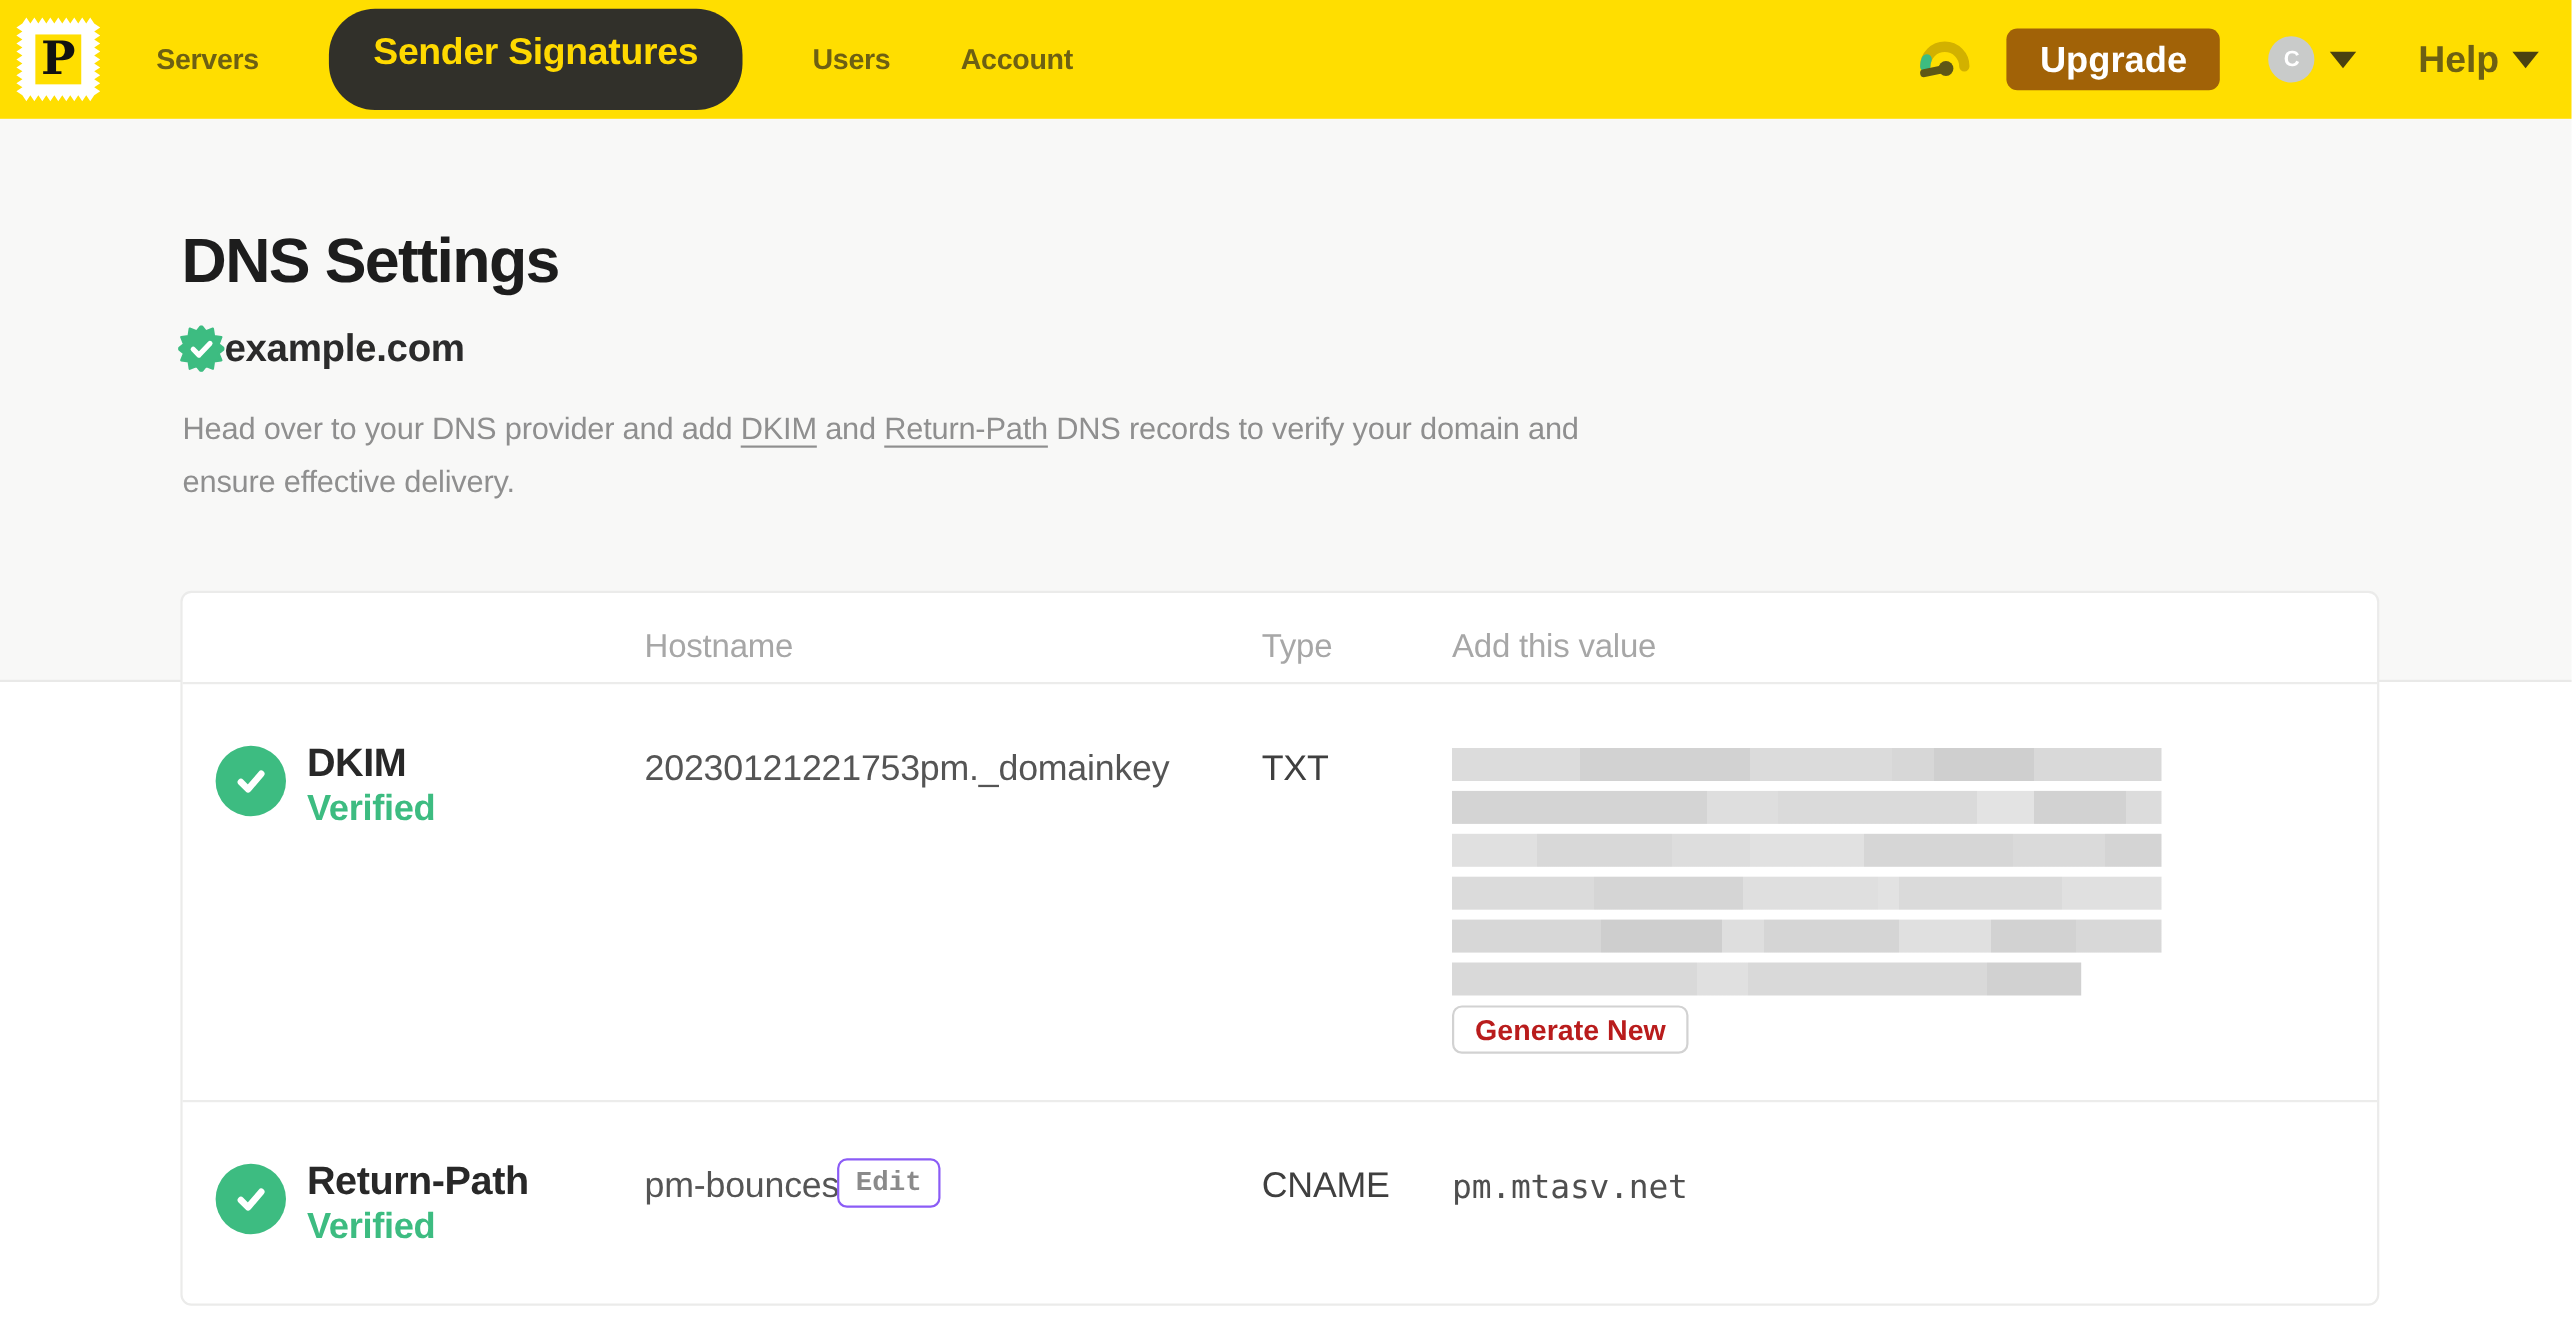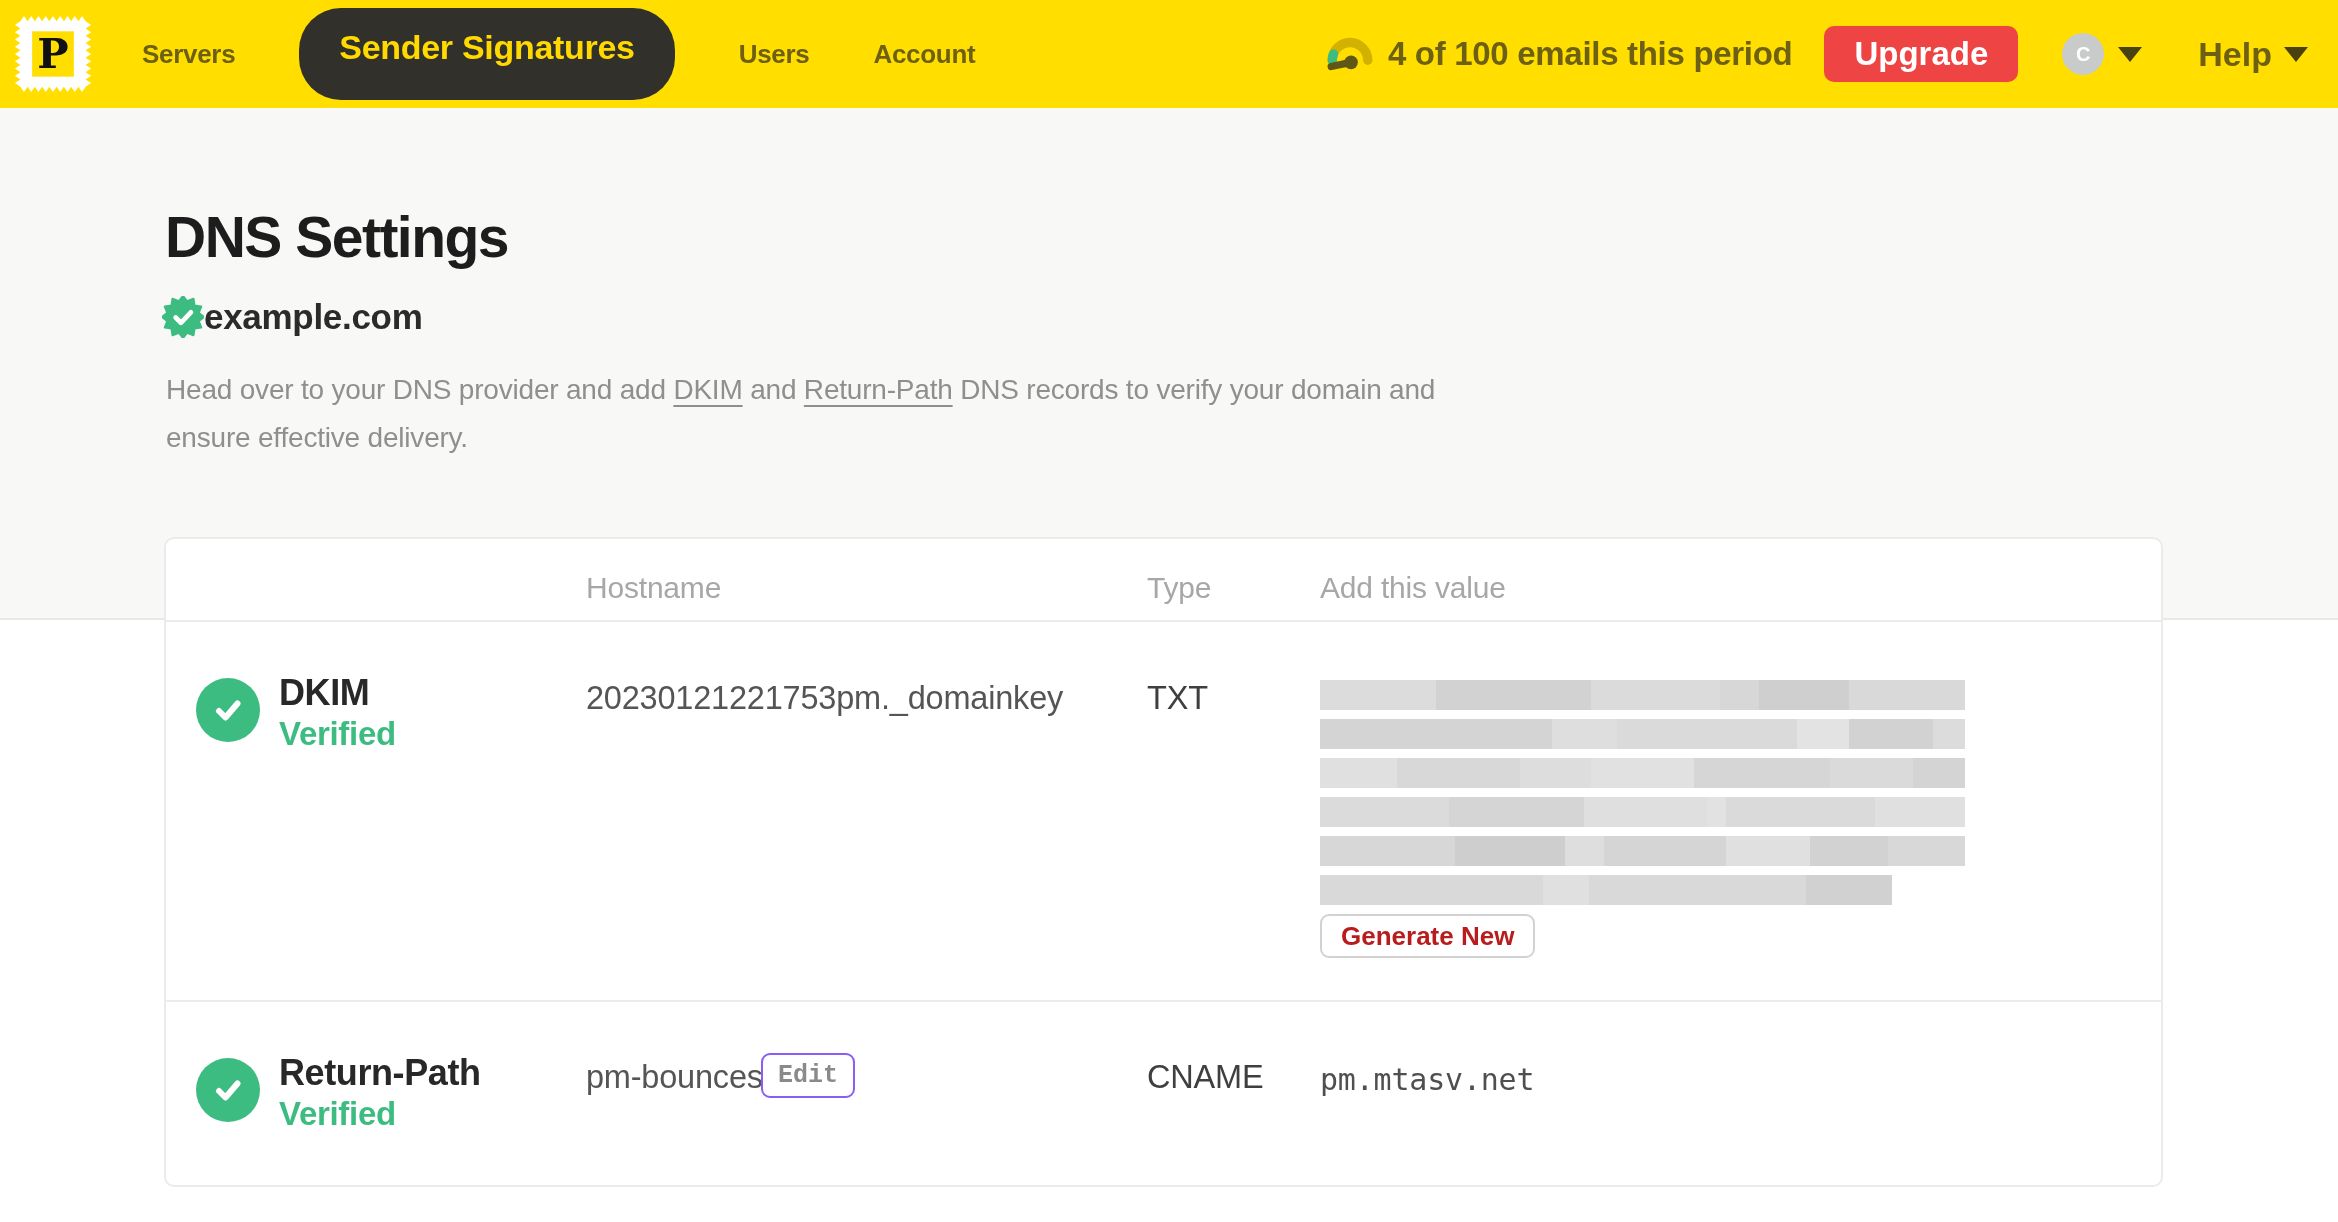--- a/index.html
+++ b/index.html
@@ -22,21 +22,21 @@
   }
   .nav-pill {
     background:#31302a; color:#ffd900; border-radius:42px;
     height:92px; line-height:78px; padding:0 40px; font-size:34px; font-weight:bold;
     letter-spacing:-0.3px; cursor:pointer; white-space:nowrap;
   }
   .topbar-right { margin-left:auto; display:flex; align-items:center; margin-right:30px; }
   .usage { display:flex; align-items:center; gap:14px; cursor:pointer; }
   .usage-text { font-size:33px; font-weight:bold; color:#6d6013; letter-spacing:-0.3px; white-space:nowrap; }
   .upgrade-btn {
-    margin-left:32px; background:#ef4444; color:#ffffff; border:none; cursor:pointer;
+    margin-left:32px; background:#a16207; color:#ffffff; border:none; cursor:pointer;
     font-family:"Liberation Sans", sans-serif;
     font-size:33px; font-weight:bold; height:56px; padding:0 30px; border-radius:10px;
   }
   .account-menu { display:flex; align-items:center; margin-left:44px; gap:14px; cursor:pointer; }
   .avatar {
     width:42px; height:42px; border-radius:50%; background:#c9cbca;
     color:#ffffff; font-size:20px; font-weight:bold; display:flex;
     align-items:center; justify-content:center;
   }
   .caret {
@@ -143,21 +143,20 @@
     </div>
 
     <div class="topbar-right">
       <div class="usage">
         <svg width="48" height="48" viewBox="0 0 46 46">
           <path d="M6,29 A17,17 0 0 1 40,29" fill="none" stroke="#d2b100" stroke-width="9" stroke-linecap="round"></path>
           <path d="M6,29 A17,17 0 0 1 7.2,23" fill="none" stroke="#3dbc81" stroke-width="9" stroke-linecap="round"></path>
           <line x1="24" y1="31" x2="5" y2="35" stroke="#5f5716" stroke-width="7" stroke-linecap="round"></line>
           <circle cx="24" cy="31" r="6.5" fill="#5f5716"></circle>
         </svg>
-        <span class="usage-text">4 of 100 emails this period</span>
       </div>
       <button class="upgrade-btn">Upgrade</button>
       <div class="account-menu">
         <div class="avatar">C</div>
         <div class="caret"></div>
       </div>
       <div class="help-menu">
         <span class="help-label">Help</span>
         <div class="caret"></div>
       </div>

